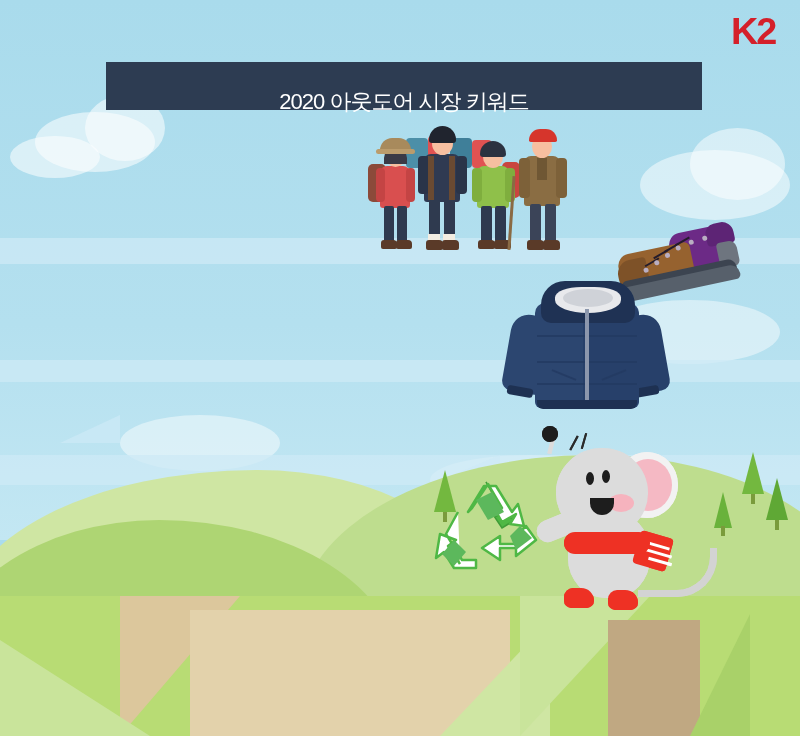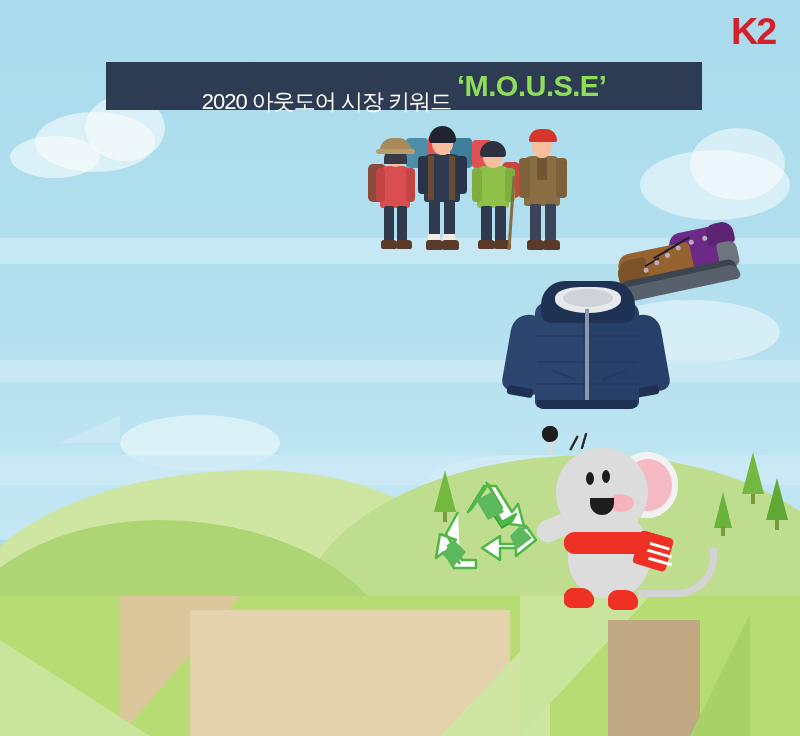--- a/index.html
+++ b/index.html
@@ -420,21 +420,20 @@
     <div class="pine" style="left:714px; top:492px; width:18px; height:44px;">
       <div class="crown" style="border-left-width:9px;border-right-width:9px;border-bottom-width:36px;border-bottom-color:#69b23b;"></div>
       <div class="trunk"></div>
     </div>
   </div>
 
   <div id="k2-logo" class="z-top">K2</div>
 
   <div id="title-banner" class="z-top">
     <span class="t-main">2020 아웃도어 시장 키워드</span>
-    <span class="t-accent">‘M.O.U.S.E’</span>
   </div>
 
   <div class="illus z-illus" id="hikers">
 
     <div class="bedroll" style="left:34px; top:16px; width:22px; height:30px; background:#4c8fa8;"></div>
     <div class="bedroll" style="left:56px; top:14px; width:18px; height:32px; background:#e05252;"></div>
     <div class="bedroll" style="left:78px; top:16px; width:22px; height:30px; background:#3f7f99;"></div>
     <div class="bedroll" style="left:100px; top:18px; width:20px; height:28px; background:#e05252;"></div>
 
     <div class="hiker" style="left:0px; width:48px; height:118px;">

